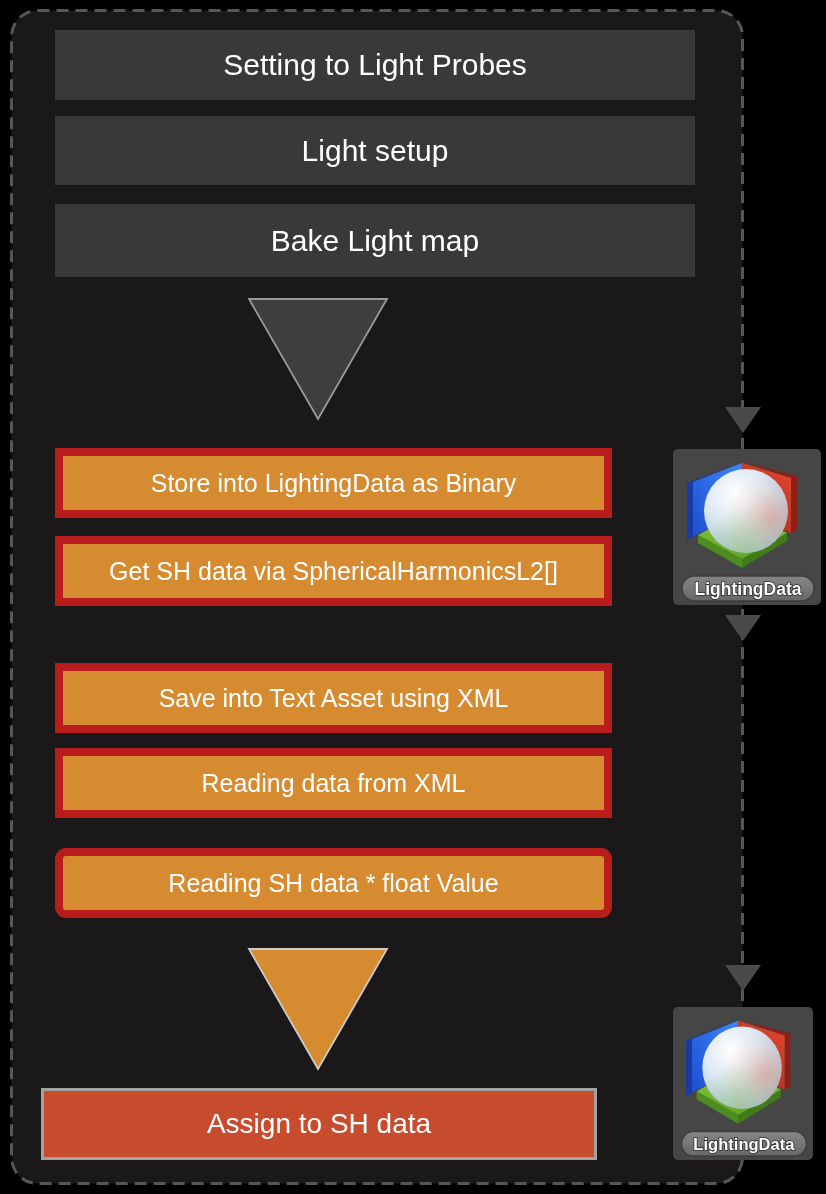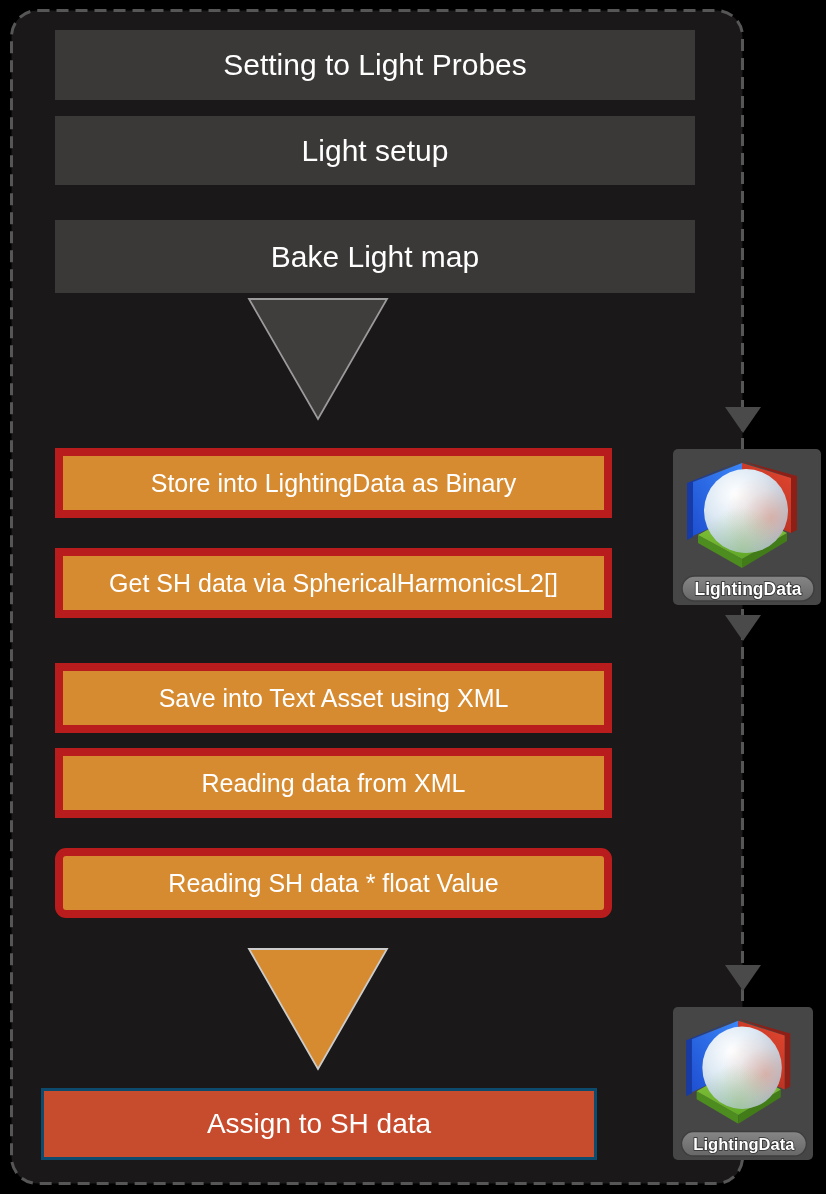--- a/index.html
+++ b/index.html
@@ -5,27 +5,27 @@
   html,body{margin:0;padding:0;background:#000;}
   body{width:826px;height:1194px;position:relative;overflow:hidden;
        font-family:"Liberation Sans",sans-serif;}
   .abs{position:absolute;}
   #frame-svg{left:0;top:0;z-index:0;}
   .flow-box{position:absolute;display:flex;align-items:center;justify-content:center;
             color:#ffffff;text-align:center;box-sizing:border-box;z-index:2;}
   .box-dark{left:55px;width:640px;background:#3b3938;font-size:30px;}
   .box-dark.b1{top:30px;height:70px;}
   .box-dark.b2{top:116px;height:69px;}
-  .box-dark.b3{top:204px;height:73px;margin-top:16px;}
+  .box-dark.b3{top:204px;height:73px;}
   .box-orange{left:55px;width:557px;height:70px;background:#d78b31;
               border:8px solid #b91c1c;font-size:25px;}
-  .box-orange.o1{top:448px;} .box-orange.o2{top:548px;} .box-orange.o3{top:663px;}
+  .box-orange.o1{top:448px;} .box-orange.o2{top:536px;} .box-orange.o3{top:663px;}
   .box-orange.o4{top:748px;} .box-orange.o5{top:848px;border-radius:11px;}
   .box-red{left:41px;top:1088px;width:556px;height:72px;background:#c74b2d;
-           border:3px solid #0c4a6e;font-size:28px;}
+           border:3px solid #a3a3a3;font-size:28px;}
   .tri{position:absolute;z-index:2;}
   .rail-arrow{position:absolute;left:725px;width:36px;height:26px;z-index:3;}
   .asset-icon{position:absolute;z-index:4;text-align:right;}
   .icon-top{left:673px;top:449px;width:148px;height:156px;}
   .icon-bottom{left:673px;top:1007px;width:140px;height:153px;}
   .asset-icon svg{display:block;width:100%;height:100%;}
   .pill-text{font-family:"Liberation Sans",sans-serif;font-weight:700;
              paint-order:stroke;stroke:#2e2e2e;stroke-width:1.6px;}
 </style>
 </head>

